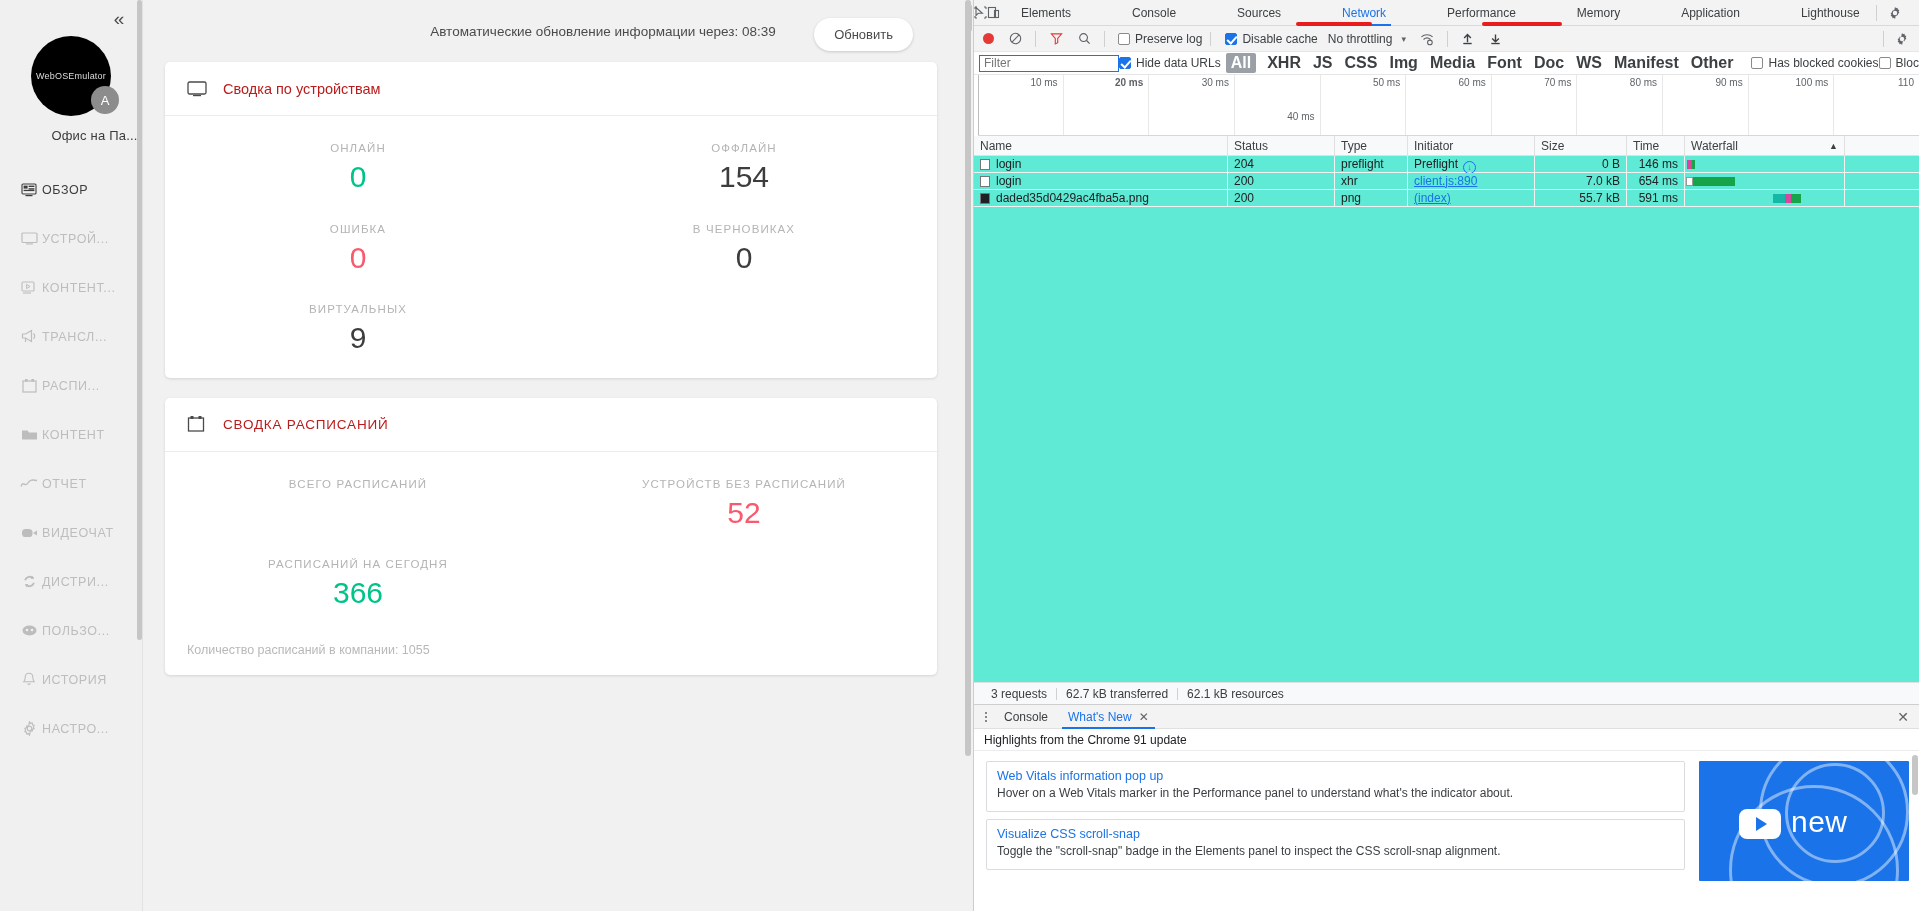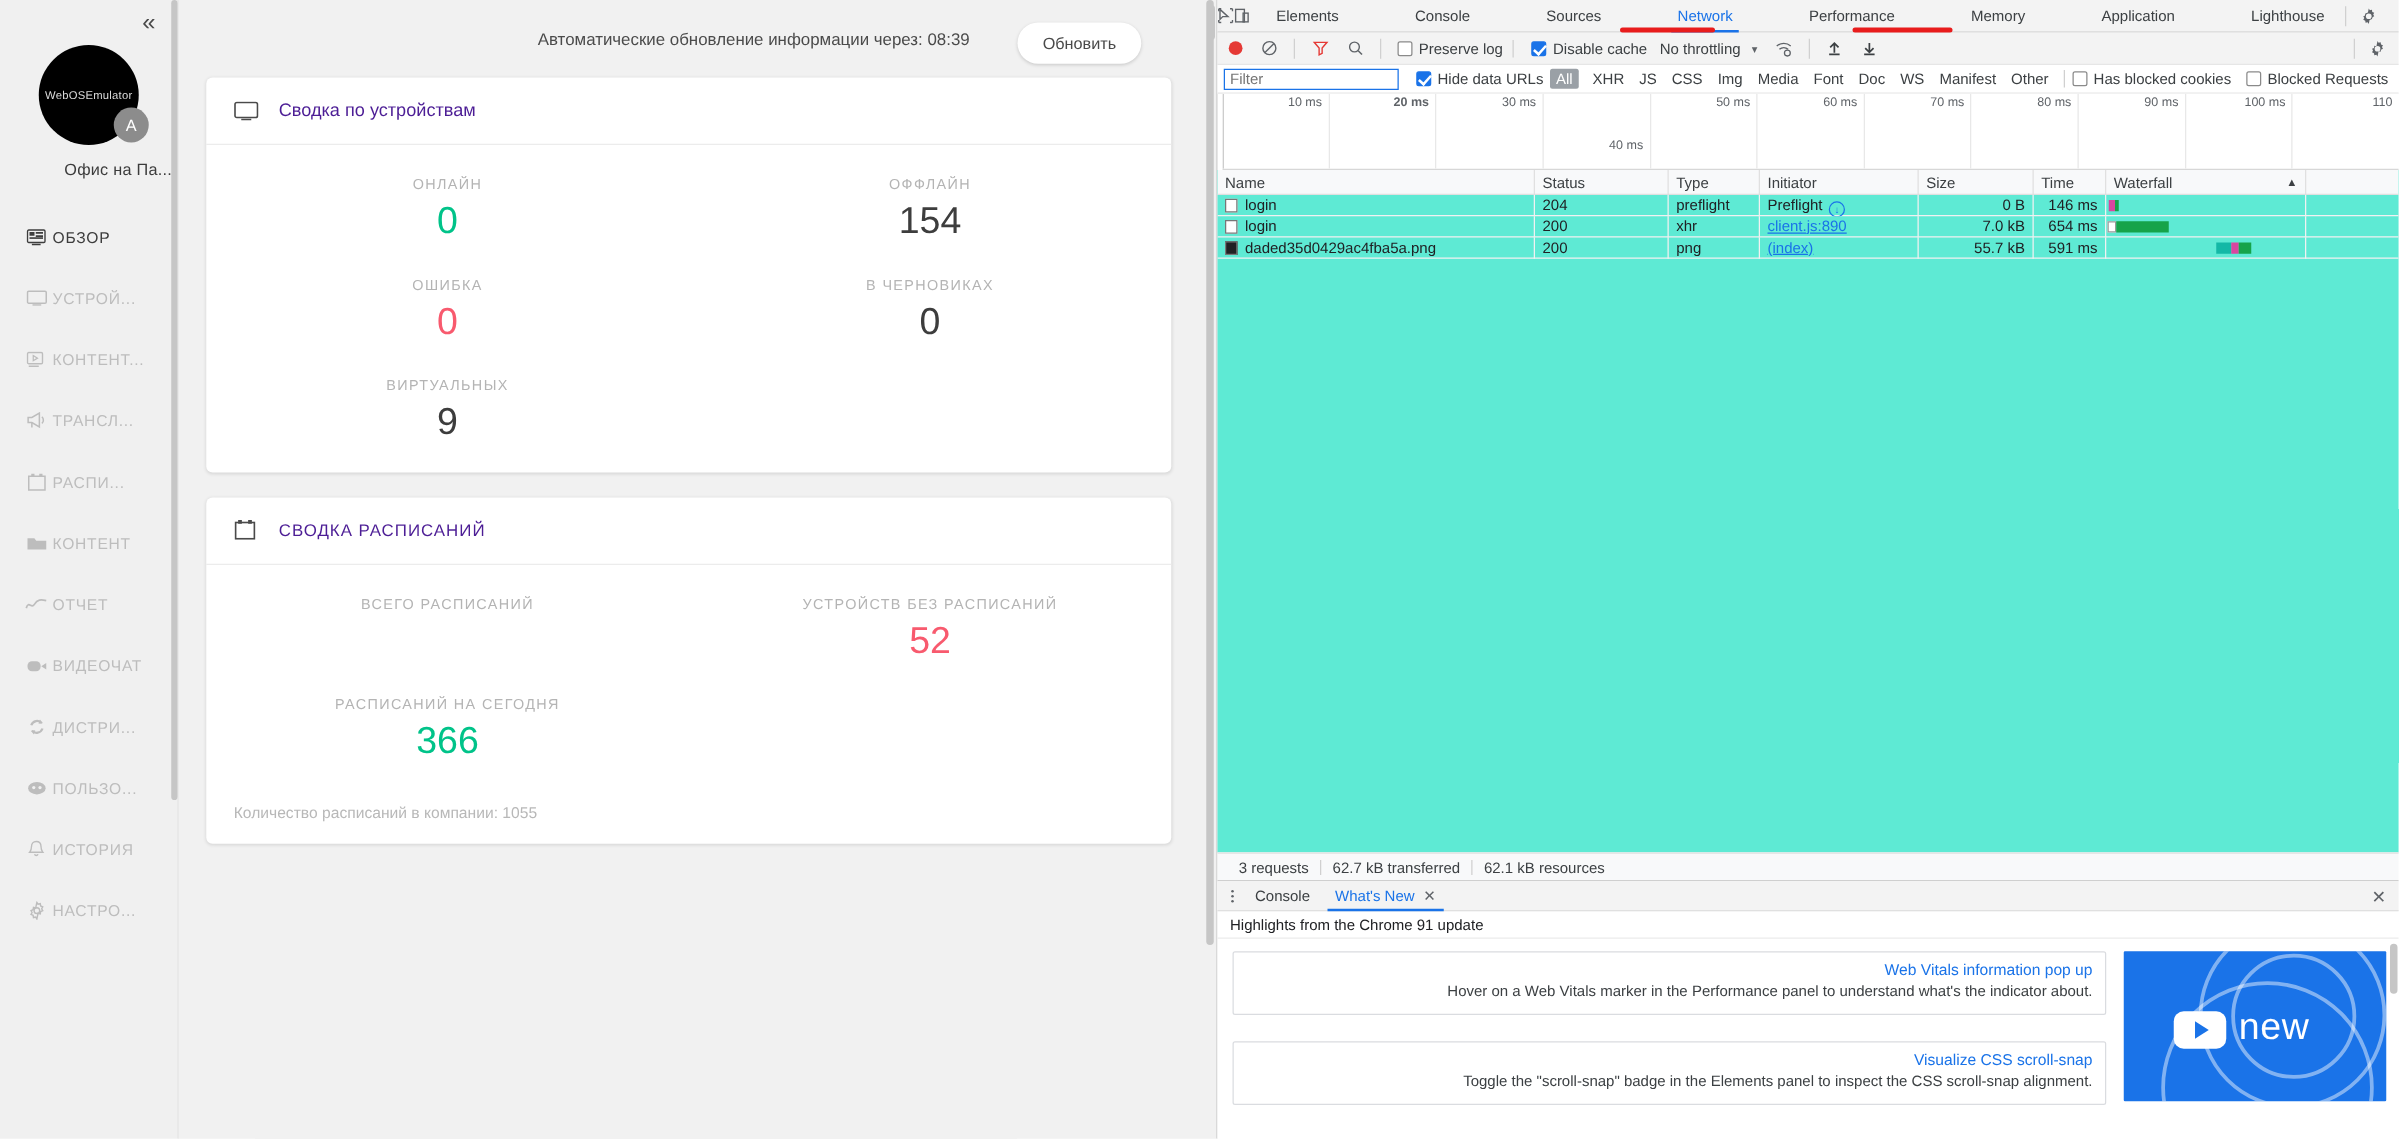--- a/index.html
+++ b/index.html
@@ -98,21 +98,21 @@
     background: #fff; border-radius: 5px;
     box-shadow: 0 1px 3px rgba(0,0,0,.12);
     margin-bottom: 20px;
   }
   .card-head {
     display: flex; align-items: center; gap: 14px;
     padding: 16px 22px; border-bottom: 1px solid #ececec;
     height: 54px;
   }
   .card-head .ic { width: 22px; height: 20px; display:flex; align-items:center; }
-  .card-title { font-size: 14.5px; color: #4c1d95; }
+  .card-title { font-size: 14.5px; color: #b91c1c; }
   .card-title.caps { letter-spacing: .8px; font-size: 13.5px; }
   .stat-grid {
     display: grid; grid-template-columns: 1fr 1fr;
     padding: 14px 0 6px;
   }
   .stat { text-align: center; padding: 12px 0 16px; }
   .stat-label {
     font-size: 11.5px; letter-spacing: 1.1px; color: #b4b4b4;
     margin-bottom: 6px;
   }
@@ -190,21 +190,21 @@
     height: 23px; display:flex; align-items:center; gap: 0;
     padding: 0 5px; border-bottom: 1px solid #e6e6e6; background:#fff;
     flex: 0 0 23px;
   }
   .filter-input {
     width: 140px; height: 17px; border: 1px solid #1a73e8; background: #fff;
     font-size: 12px; color: #9aa0a6; padding: 0 4px; outline:none;
     font-family: "Liberation Sans", sans-serif;
   }
   .ftype {
-    font-size: 12px; color: #3c4043; padding: 0 6px; cursor:pointer; white-space:nowrap;
+    font-size: 16px; color: #3c4043; padding: 0 6px; cursor:pointer; white-space:nowrap;font-weight:bold;
   }
   .ftype.all {
     background: #9aa0a6; color: #fff; border-radius: 2px; padding: 1px 5px; margin: 0 5px;
   }
   .vsep { width:1px; height:14px; background:#d0d0d0; margin:0 6px; }
 
   
   .dt-overview {
     height: 61px; position: relative; background: #fff;
     border-bottom: 1px solid #d7d7d7; flex: 0 0 61px; overflow:hidden;
@@ -274,21 +274,21 @@
   .dtab.sel::after { content:""; position:absolute; left:4px; right:4px; bottom:0; height:2px; background:#1a73e8; }
   .dtab .x { font-size: 12px; color:#5f6368; }
   .drawer-close { margin-left:auto; padding: 0 10px; color:#5f6368; font-size:14px; cursor:pointer; }
   .wn-head {
     height: 22px; line-height:22px; padding: 0 10px;
     font-size: 12px; color: #202124; border-bottom:1px solid #ececec;
   }
   .wn-body { display:flex; padding: 10px 10px 0 12px; gap: 14px; position:relative; height: 160px; overflow:hidden; }
   .wn-list { flex: 1 1 auto; }
   .wn-card {
-    border: 1px solid #dadce0; border-radius: 2px; padding: 7px 10px 9px; margin-bottom: 21px; text-align: right;
+    border: 1px solid #dadce0; border-radius: 2px; padding: 7px 10px 9px; margin-bottom: 7px;
   }
   .wn-title { color: #1a73e8; font-size: 12.5px; margin-bottom: 3px; cursor:pointer; }
   .wn-desc { color: #3c4043; font-size: 12px; line-height: 1.33; }
   .wn-thumb {
     flex: 0 0 210px; height: 120px; background: #1a73e8; position: relative; overflow:hidden;
     border-radius: 1px;
   }
   .wn-thumb .ring {
     position:absolute; border: 3px solid rgba(255,255,255,.45); border-radius:50%;
   }

